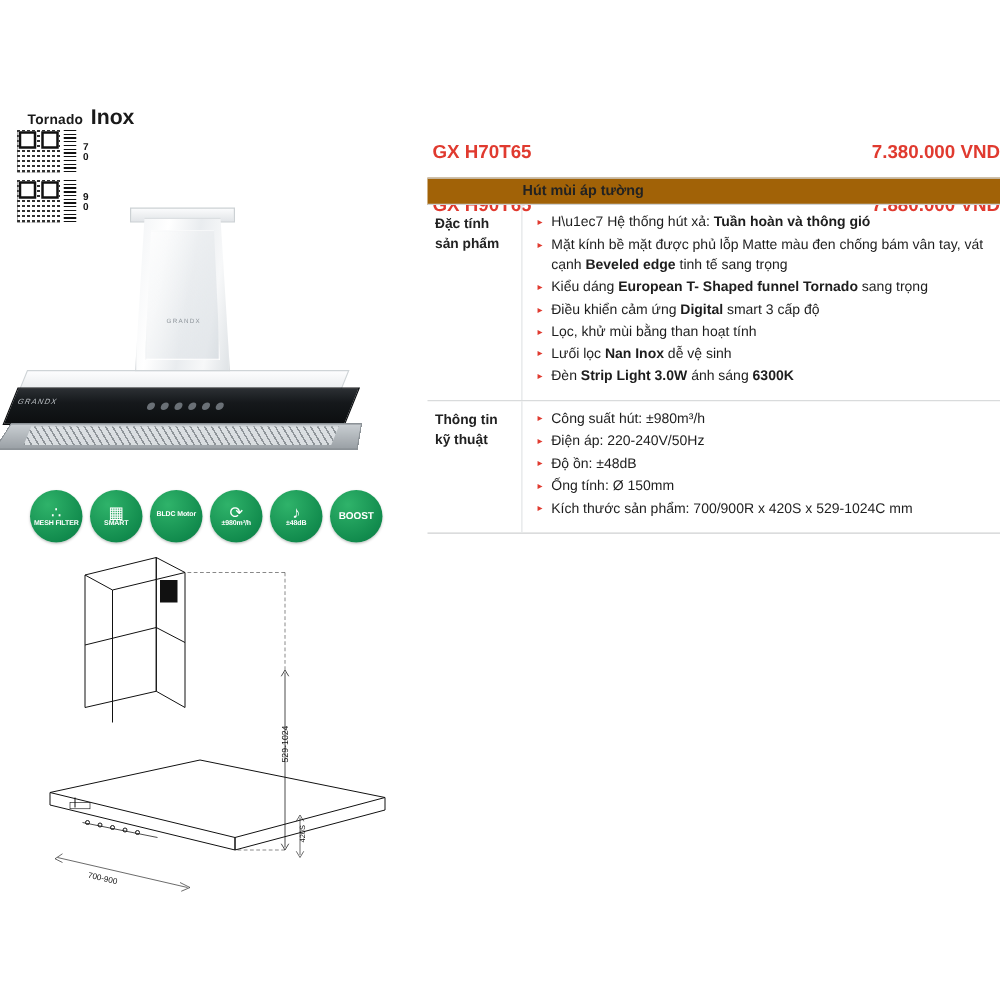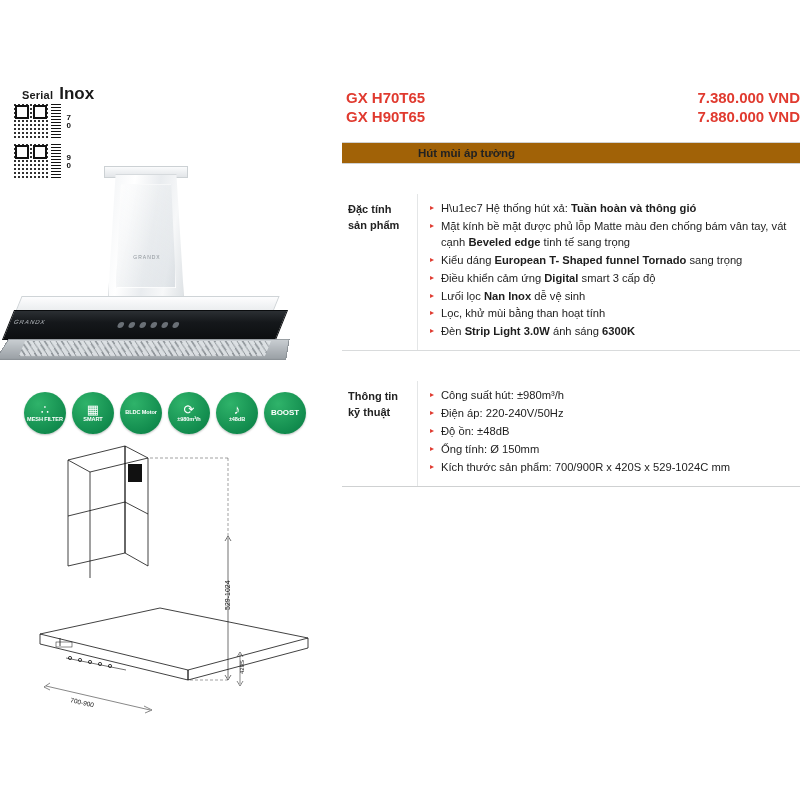--- a/index.html
+++ b/index.html
@@ -135,33 +135,34 @@
   #drawing svg { display: block; }
 
   
   #right-panel { position: absolute; left: 338px; top: 0; width: 462px; height: 800px; }
 
   .model-rows { position: absolute; left: 4px; top: 88px; width: 458px; }
   .model-row {
     display: flex; justify-content: space-between; align-items: baseline;
     color: #e03a2f; font-weight: bold; font-size: 15px;
     padding: 1px 0;
+    margin-top: 24px;
   }
   .model-code { padding-left: 4px; }
   .model-price { padding-right: 0px; white-space: nowrap; }
 
   .table { position: absolute; left: 4px; top: 142px; width: 458px; }
   .table-head {
     background: #a16207;
     border-top: 1px solid #cfd1d2;
     border-bottom: 1px solid #cfd1d2;
     padding: 4px 0 4px 76px;
     font-size: 11.5px; font-weight: bold; color: #222;
   }
-  .trow { display: flex; border-bottom: 1px solid #d9dbdc; margin-top: 30px; }
+  .trow { display: flex; border-bottom: 1px solid #d9dbdc; }
   .trow:last-child { border-bottom: 1px solid #cfd1d2; }
   .tlabel {
     width: 76px; flex: 0 0 76px; padding: 8px 6px 8px 6px;
     font-size: 11px; font-weight: bold; line-height: 1.45; color: #222;
     border-right: 1px solid #e4e6e7;
   }
   .tcell { flex: 1 1 auto; padding: 7px 6px 8px 12px; }
   ul.bullets { list-style: none; margin: 0; padding: 0; }
   ul.bullets li {
     position: relative; padding-left: 11px; margin: 0 0 2px 0;
@@ -172,21 +173,21 @@
     color: #e03a2f; font-size: 8px; line-height: 1.85;
   }
   .b { font-weight: bold; }
 </style>
 </head>
 <body>
 
 <div id="left-panel">
 
   <div class="serial-row">
-    <span class="serial-label">Serial</span>
+    <span class="serial-label">Tornado</span>
     <span class="serial-value">Inox</span>
   </div>
 
   <div class="qr-block" id="qr-70">
     <span class="qr"></span>
     <span class="qr-side"></span>
     <span class="qr-digits">70</span>
   </div>
 
   <div class="qr-block" id="qr-90">
@@ -308,22 +309,22 @@
         <div>sản phẩm</div>
       </div>
       <div class="tcell">
         <ul class="bullets">
           <li>
             H\u1ec7 <span>Hệ thống hút xả: <span class="b">Tuần hoàn và thông gió</span></span>
           </li>
           <li><span>Mặt kính bề mặt được phủ lỗp Matte màu đen chống bám vân tay, vát cạnh <span class="b">Beveled edge</span> tinh tế sang trọng</span></li>
           <li><span>Kiểu dáng <span class="b">European T- Shaped funnel Tornado</span> sang trọng</span></li>
           <li><span>Điều khiển cảm ứng <span class="b">Digital</span> smart 3 cấp độ</span></li>
+          <li><span>Lọc, khử mùi bằng than hoạt tính</span></li>
           <li><span>Lưối lọc <span class="b">Nan Inox</span>  dễ vệ sinh</span></li>
-          <li><span>Lọc, khử mùi bằng than hoạt tính</span></li>
           <li><span>Đèn <span class="b">Strip Light 3.0W</span> ánh sáng <span class="b">6300K</span></span></li>
         </ul>
       </div>
     </div>
 
     <div class="trow">
       <div class="tlabel">
         <div>Thông tin</div>
         <div>kỹ thuật</div>
       </div>

